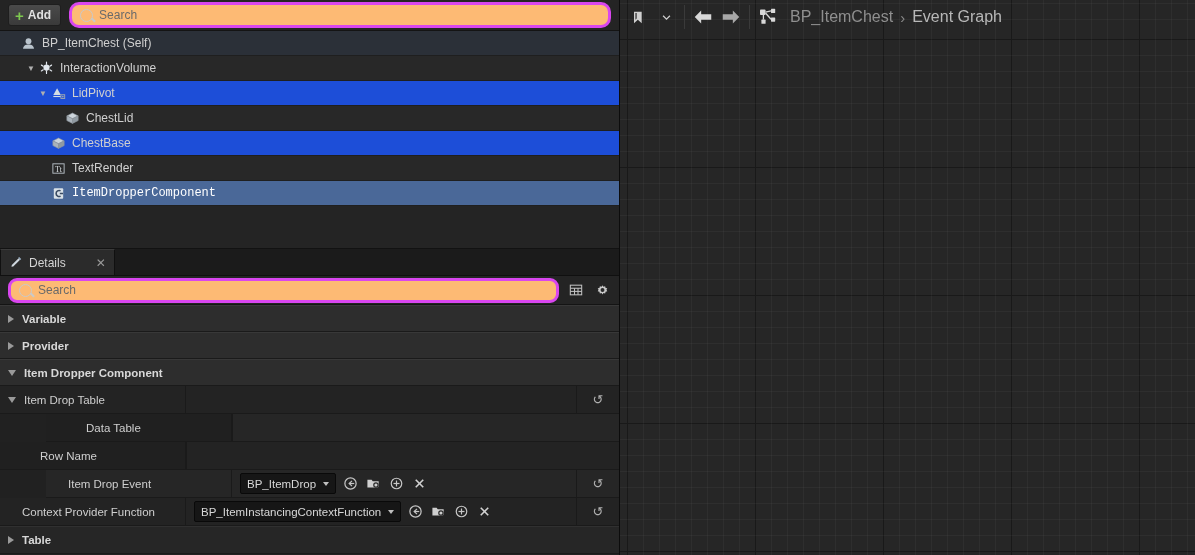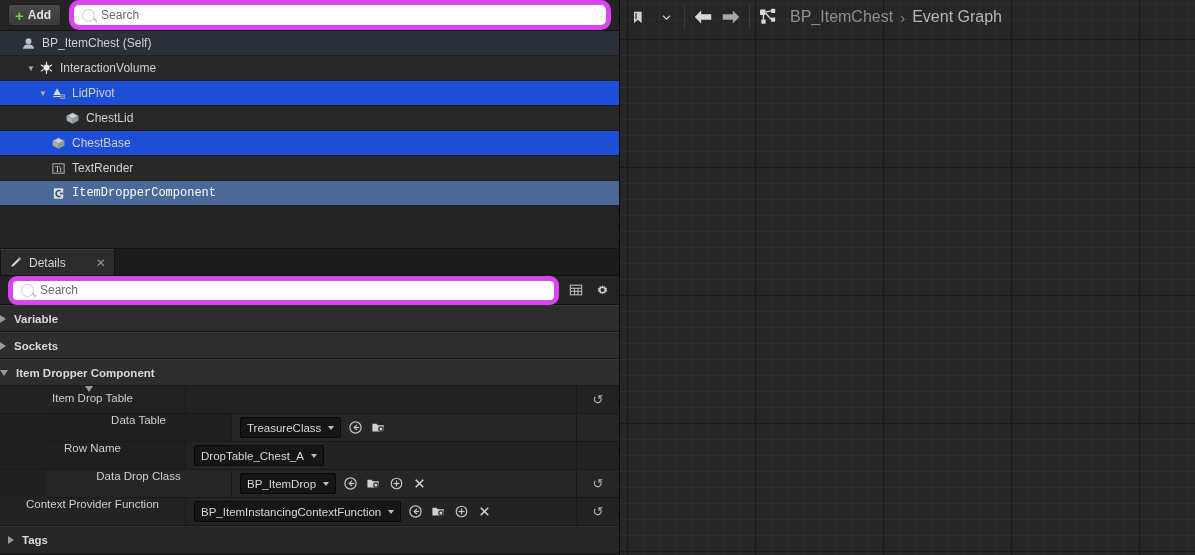--- a/index.html
+++ b/index.html
@@ -43,22 +43,22 @@
     padding: 0 9px 0 6px;
     color: #e0e0e0;
     font-size: 12px;
     font-weight: bold;
     cursor: pointer;
   }
   .plus-icon { color: #7ec850; font-size: 15px; line-height: 1; font-weight: bold; }
   .search-box {
     flex: 1;
     height: 20px;
-    background: #ffffff;
-    border: 5px solid #d946ef;
+    background: #fdba74;
+    border: 3px solid #d946ef;
     border-radius: 10px;
     display: flex; align-items: center;
     padding: 0 8px;
     gap: 6px;
     text-align: center;
   }
   .search-box .ph { color: #6a6a6a; font-size: 12px; }
   .mag {
     width: 11px; height: 11px;
     border: 1.6px solid #c9c9c9;
@@ -130,20 +130,21 @@
   .icon-btn { width: 18px; height: 18px; display:flex; align-items:center; justify-content:center; cursor:pointer; flex:none;}
 
   
   .details-body { flex: 1; overflow: hidden; background: #212121; }
   .cat-row {
     height: 25px;
     background: #2d2d2d;
     border-bottom: 1px solid #1a1a1a;
     border-top: 1px solid #383838;
     display: flex; align-items: center;
+    padding-left: 8px;
     font-weight: bold;
     font-size: 11.5px;
     color: #d8d8d8;
     cursor: pointer;
   }
   .arrow-r, .arrow-d {
     width: 0; height: 0; margin-right: 8px; flex: none;
   }
   .arrow-r { border-left: 6px solid #9a9a9a; border-top: 4px solid transparent; border-bottom: 4px solid transparent;}
   .arrow-d { border-top: 6px solid #9a9a9a; border-left: 4px solid transparent; border-right: 4px solid transparent;}
@@ -157,21 +158,20 @@
   }
   .prop-row.alt { background: #262626; margin-left: 46px; }
   .prop-name {
     width: 186px; min-width: 186px;
     display: flex; align-items: center;
     height: 100%;
     font-size: 11.5px;
     color: #cfcfcf;
     border-right: 1px solid #1a1a1a;
     box-sizing: border-box;
-    flex-direction: column;
   }
   .prop-name.sub { background: #202020; }
   .prop-val {
     flex: 1;
     display: flex; align-items: center;
     gap: 6px;
     padding-left: 8px;
     height: 100%;
     box-sizing: border-box;
   }
@@ -417,21 +417,21 @@
 
     <div class="details-body">
 
       <div class="cat-row">
         <span class="arrow-r"></span>
         <span>Variable</span>
       </div>
 
       <div class="cat-row">
         <span class="arrow-r"></span>
-        <span>Sockets</span>
+        <span>Provider</span>
       </div>
 
       <div class="cat-row">
         <span class="arrow-d"></span>
         <span>Item Dropper Component</span>
       </div>
 
       <div class="prop-row">
         <div class="prop-name">
           <span class="indent" style="width:8px"></span>
@@ -440,61 +440,35 @@
         </div>
         <div class="prop-val"></div>
         <div class="prop-reset">↺</div>
       </div>
 
       <div class="prop-row alt">
         <div class="prop-name sub">
           <span class="indent" style="width:40px"></span>
           <span>Data Table</span>
         </div>
-        <div class="prop-val">
-          <div class="combo">
-            <span>TreasureClass</span>
-            <span class="caret"></span>
-          </div>
-          <span class="mini">
-            <svg width="15" height="15" viewBox="0 0 16 16">
-                <circle cx="8" cy="8" r="6" fill="none" stroke="#c6c6c6" stroke-width="1.3"></circle>
-                <path d="M9.6 5.2 L6.6 8 L9.6 10.8" fill="none" stroke="#c6c6c6" stroke-width="1.3"></path>
-                <line x1="6.6" y1="8" x2="12" y2="8" stroke="#c6c6c6" stroke-width="1.3"></line>
-              </svg>
-          </span>
-          <span class="mini">
-            <svg width="15" height="15" viewBox="0 0 16 16">
-                <path d="M1.5 4 L6 4 L7.2 5.6 L13.5 5.6 L13.5 12.2 L1.5 12.2 Z" fill="#cfcfcf"></path>
-                <circle cx="10.6" cy="9.6" r="2.3" fill="none" stroke="#2b2b2b" stroke-width="1.3"></circle>
-                <line x1="12.2" y1="11.2" x2="13.8" y2="12.8" stroke="#2b2b2b" stroke-width="1.4"></line>
-              </svg>
-          </span>
-        </div>
         <div class="prop-reset"></div>
       </div>
 
       <div class="prop-row">
         <div class="prop-name sub">
           <span class="indent" style="width:40px"></span>
           <span>Row Name</span>
         </div>
-        <div class="prop-val">
-          <div class="combo">
-            <span>DropTable_Chest_A</span>
-            <span class="caret"></span>
-          </div>
-        </div>
         <div class="prop-reset"></div>
       </div>
 
       <div class="prop-row alt">
         <div class="prop-name">
           <span class="indent" style="width:22px"></span>
-          <span>Data Drop Class</span>
+          <span>Item Drop Event</span>
         </div>
         <div class="prop-val">
           <div class="combo">
             <span>BP_ItemDrop</span>
             <span class="caret"></span>
           </div>
           <span class="mini">
             <svg width="15" height="15" viewBox="0 0 16 16">
                 <circle cx="8" cy="8" r="6" fill="none" stroke="#c6c6c6" stroke-width="1.3"></circle>
                 <path d="M9.6 5.2 L6.6 8 L9.6 10.8" fill="none" stroke="#c6c6c6" stroke-width="1.3"></path>
@@ -561,21 +535,21 @@
                 <line x1="4" y1="4" x2="12" y2="12" stroke="#d2d2d2" stroke-width="1.7"></line>
                 <line x1="12" y1="4" x2="4" y2="12" stroke="#d2d2d2" stroke-width="1.7"></line>
               </svg>
           </span>
         </div>
         <div class="prop-reset">↺</div>
       </div>
 
       <div class="tag-cat">
         <span class="arrow-r"></span>
-        <span>Tags</span>
+        <span>Table</span>
       </div>
 
     </div>
   </div>
 
   <div id="graph-panel">
 
     <div class="graph-canvas-top"></div>
     <div class="graph-canvas"></div>
 

